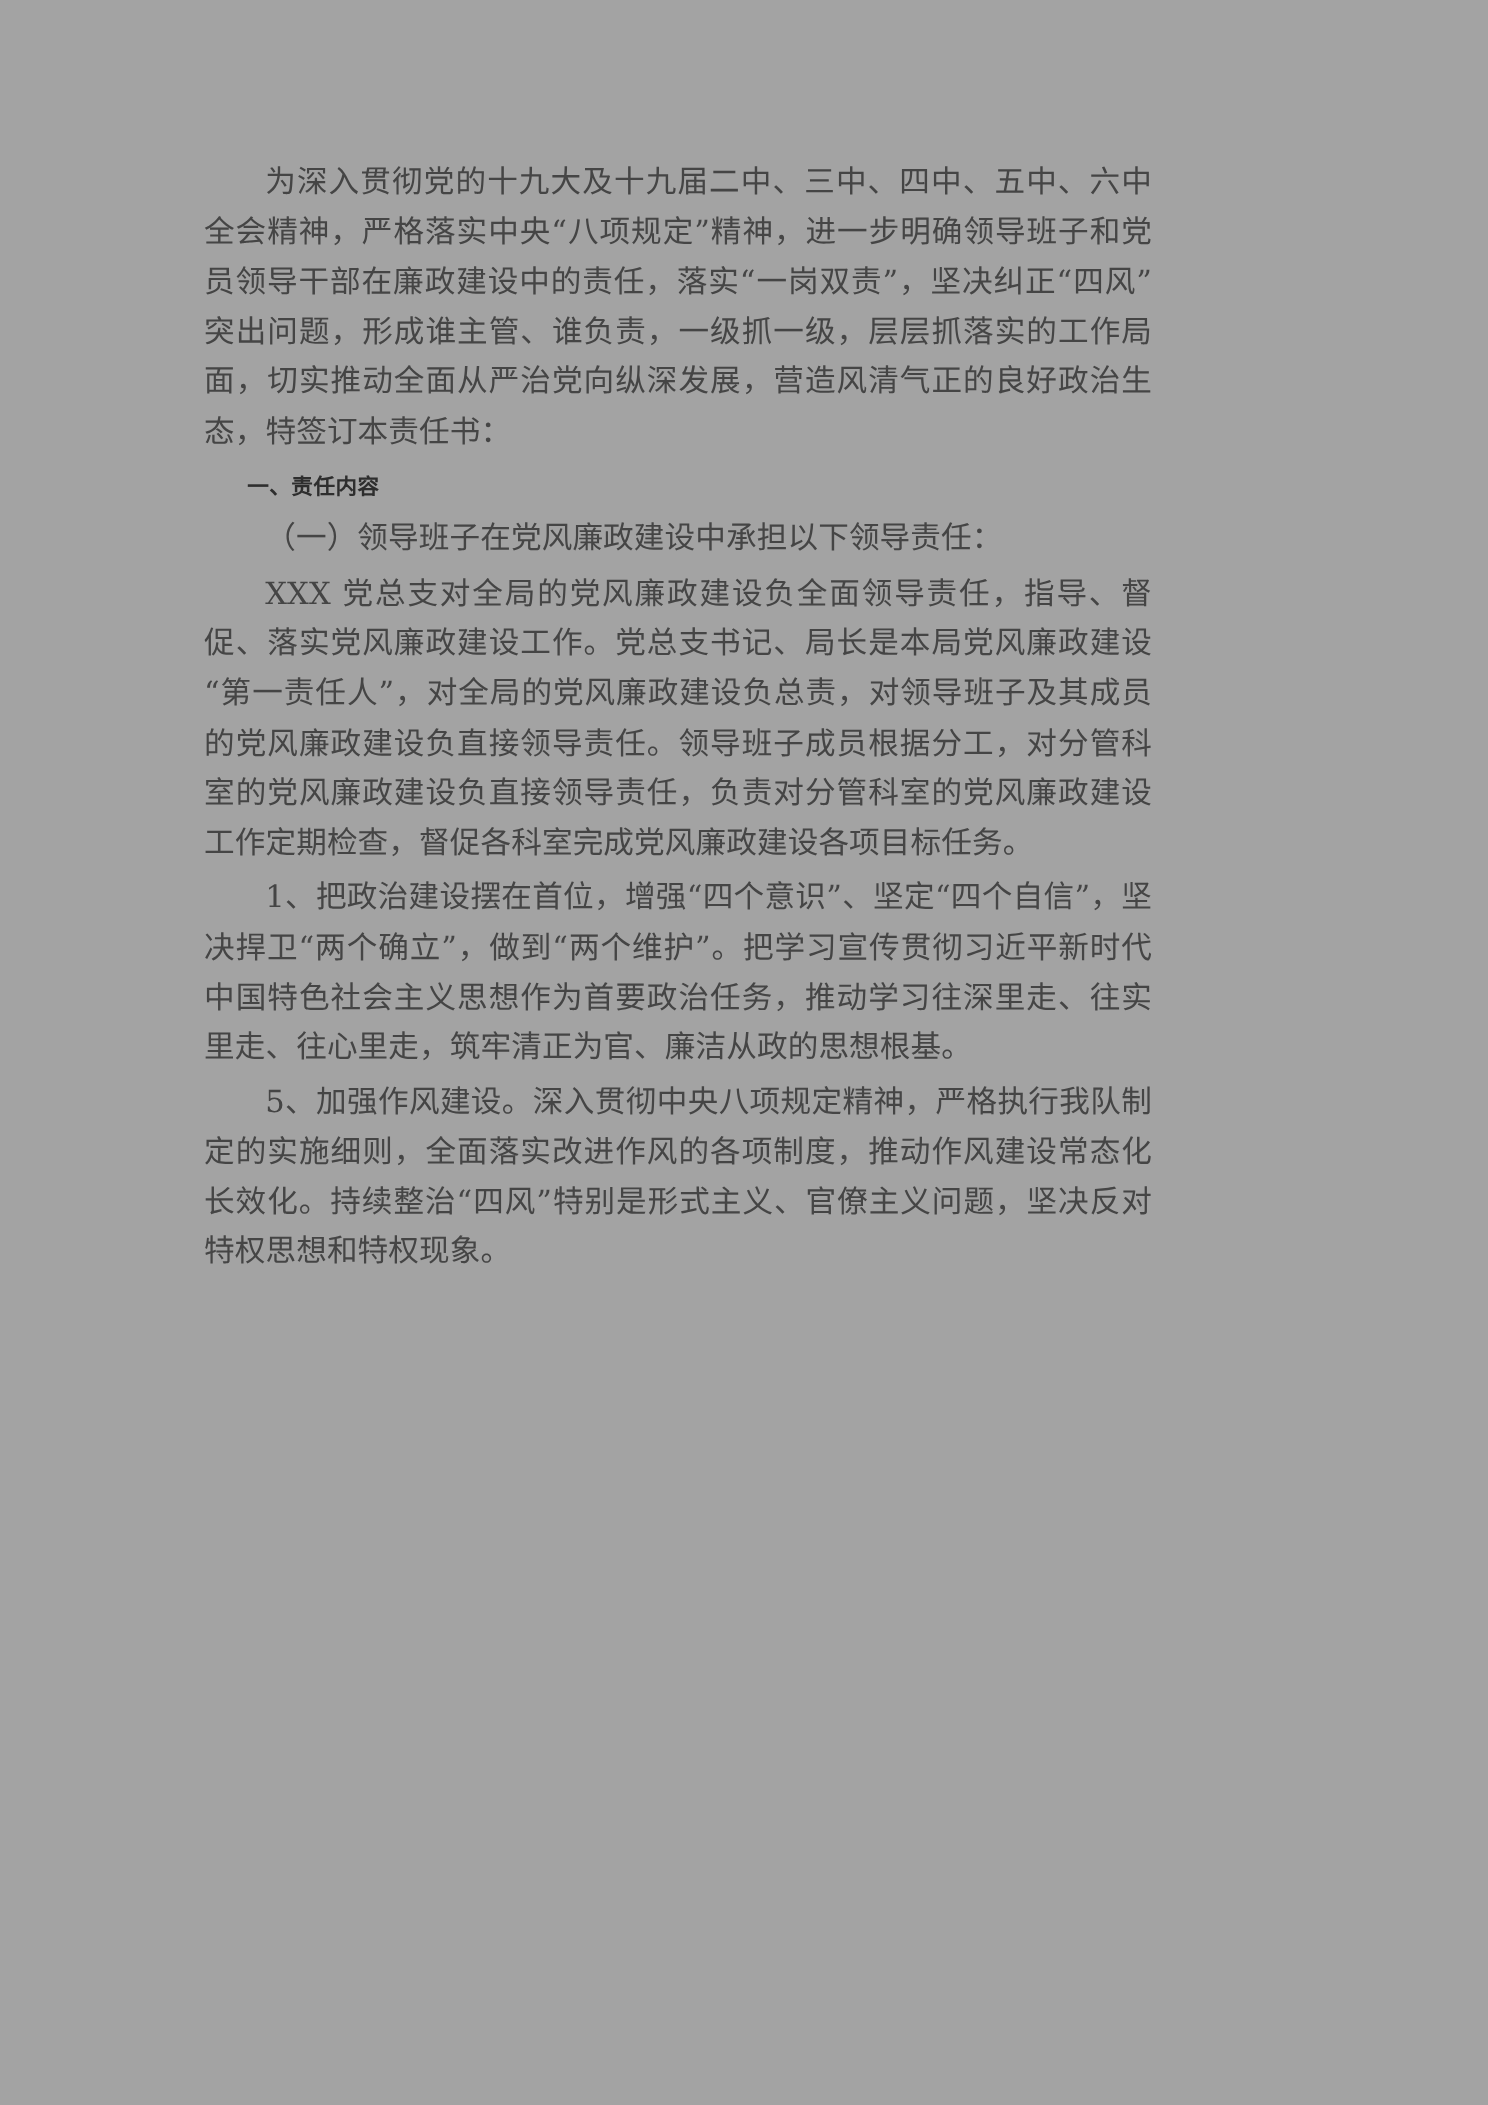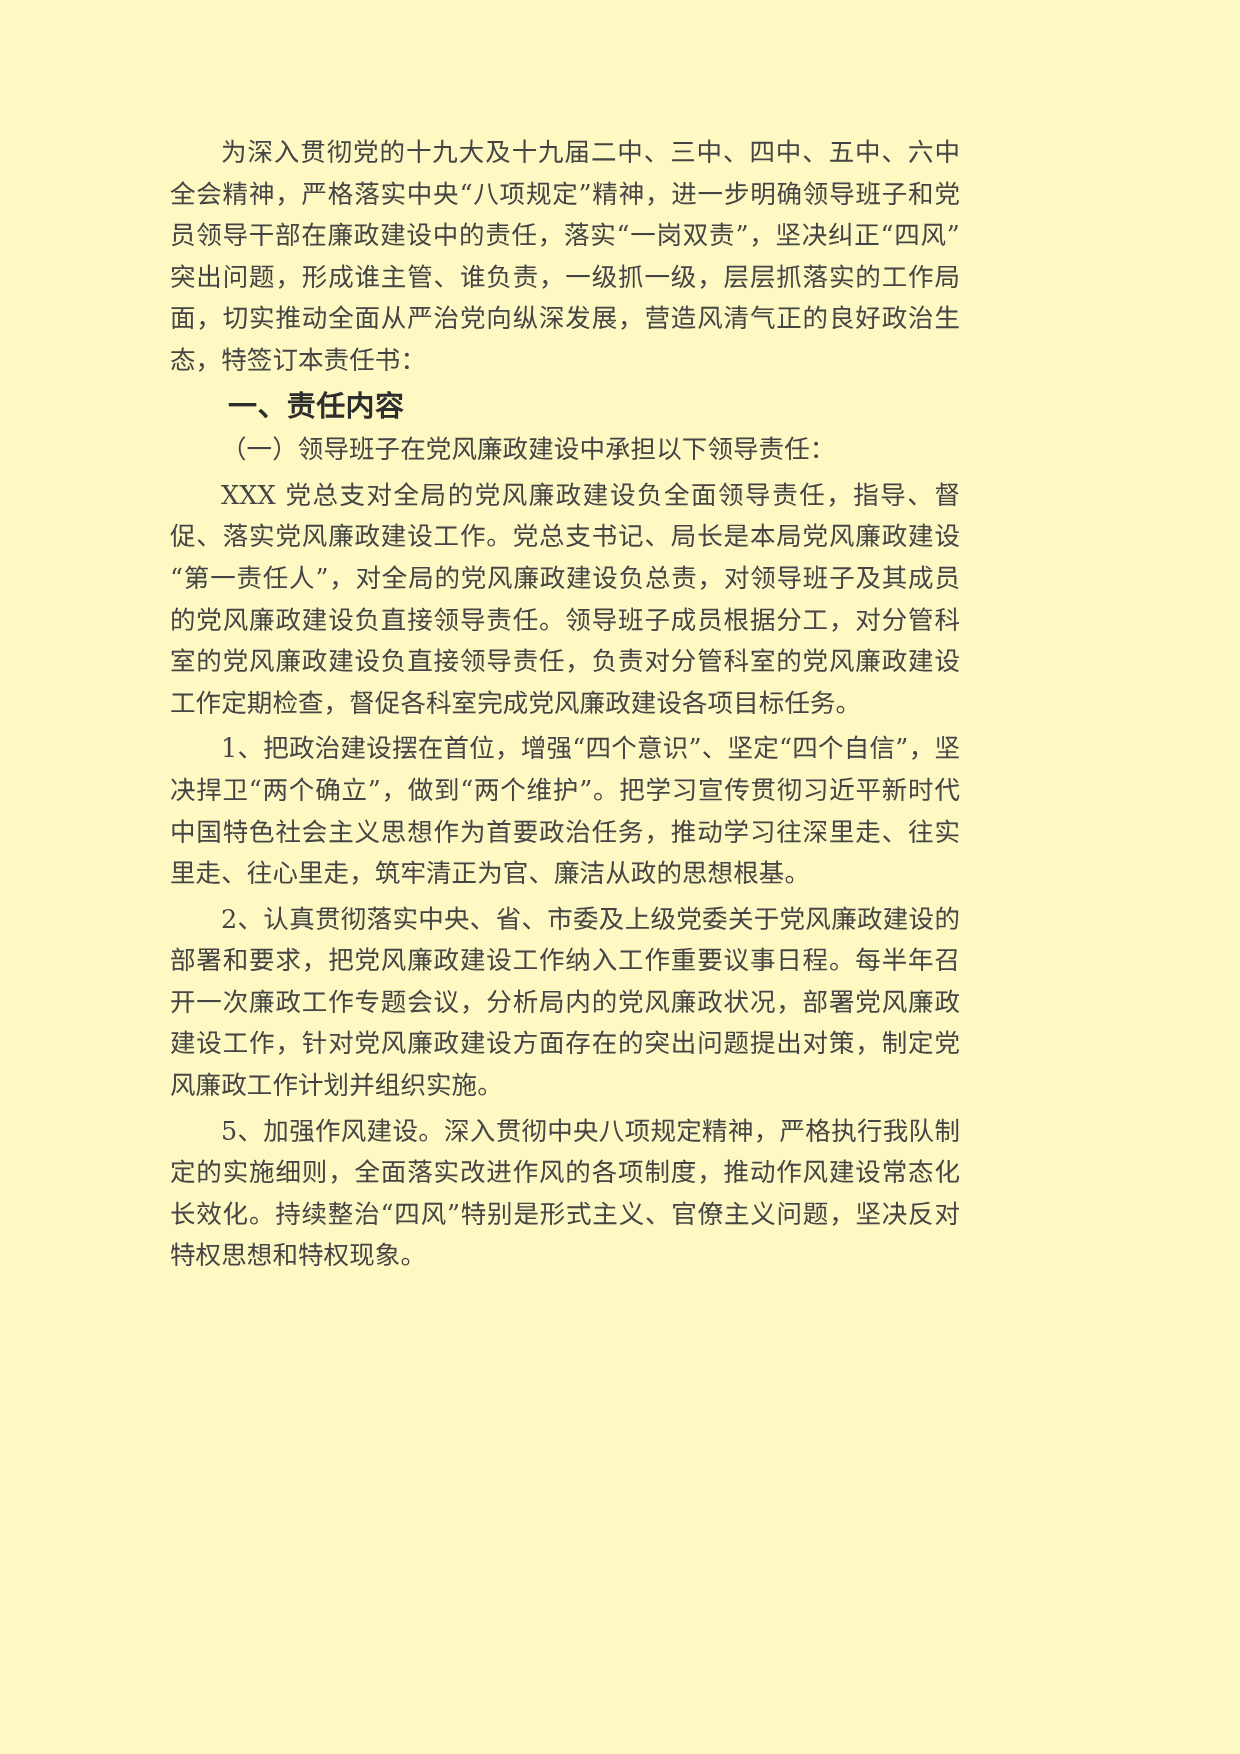--- a/index.html
+++ b/index.html
@@ -10,21 +10,21 @@
   }
   body {
     font-family: "DejaVu Serif", "Liberation Serif", serif;
     color: #3c3c3c;
   }
   .page {
     position: relative;
     width: 1240px;
     height: 1754px;
     margin: 0 auto;
-    background: #fef9c3;
+    background: #a3a3a3;
     box-sizing: border-box;
     overflow: hidden;
   }
   .content {
     position: absolute;
     left: 170px;
     top: 132px;
     width: 790px;
   }
   
@@ -36,21 +36,21 @@
     text-align: justify;
     text-justify: inter-ideograph;
     text-indent: 2em;
     margin: 0 0 4px 0;
     letter-spacing: 0.1px;
     -webkit-font-smoothing: antialiased;
   }
   
   .heading {
     font-family: "DejaVu Sans", "Liberation Sans", sans-serif;
-    font-size: 29px;
+    font-size: 18px;
     font-weight: bold;
     line-height: 41.6px;
     color: #2e2e2e;
     text-indent: 2em;
     margin: 4px 0 2px 0;
     letter-spacing: 0.4px;
   }
   .num {
     font-family: "DejaVu Serif", "Liberation Serif", serif;
   }
@@ -64,20 +64,19 @@
     <p class="para">为深入贯彻党的十九大及十九届二中、三中、四中、五中、六中全会精神，严格落实中央“八项规定”精神，进一步明确领导班子和党员领导干部在廉政建设中的责任，落实“一岗双责”，坚决纠正“四风”突出问题，形成谁主管、谁负责，一级抓一级，层层抓落实的工作局面，切实推动全面从严治党向纵深发展，营造风清气正的良好政治生态，特签订本责任书：</p>
 
     <h2 class="heading">一、责任内容</h2>
 
     <p class="para">（一）领导班子在党风廉政建设中承担以下领导责任：</p>
 
     <p class="para">XXX 党总支对全局的党风廉政建设负全面领导责任，指导、督促、落实党风廉政建设工作。党总支书记、局长是本局党风廉政建设“第一责任人”，对全局的党风廉政建设负总责，对领导班子及其成员的党风廉政建设负直接领导责任。领导班子成员根据分工，对分管科室的党风廉政建设负直接领导责任，负责对分管科室的党风廉政建设工作定期检查，督促各科室完成党风廉政建设各项目标任务。</p>
 
     <p class="para"><span class="num">1、</span><span>把政治建设摆在首位，增强“四个意识”、坚定“四个自信”，坚决捍卫“两个确立”，做到“两个维护”。把学习宣传贯彻习近平新时代中国特色社会主义思想作为首要政治任务，推动学习往深里走、往实里走、往心里走，筑牢清正为官、廉洁从政的思想根基。</span></p>
 
-    <p class="para"><span class="num">2、</span><span>认真贯彻落实中央、省、市委及上级党委关于党风廉政建设的部署和要求，把党风廉政建设工作纳入工作重要议事日程。每半年召开一次廉政工作专题会议，分析局内的党风廉政状况，部署党风廉政建设工作，针对党风廉政建设方面存在的突出问题提出对策，制定党风廉政工作计划并组织实施。</span></p>
 
 
 
     <p class="para"><span class="num">5、</span><span>加强作风建设。深入贯彻中央八项规定精神，严格执行我队制定的实施细则，全面落实改进作风的各项制度，推动作风建设常态化长效化。持续整治“四风”特别是形式主义、官僚主义问题，坚决反对特权思想和特权现象。</span></p>
 
   </div>
 </div>
 
 </body></html>

